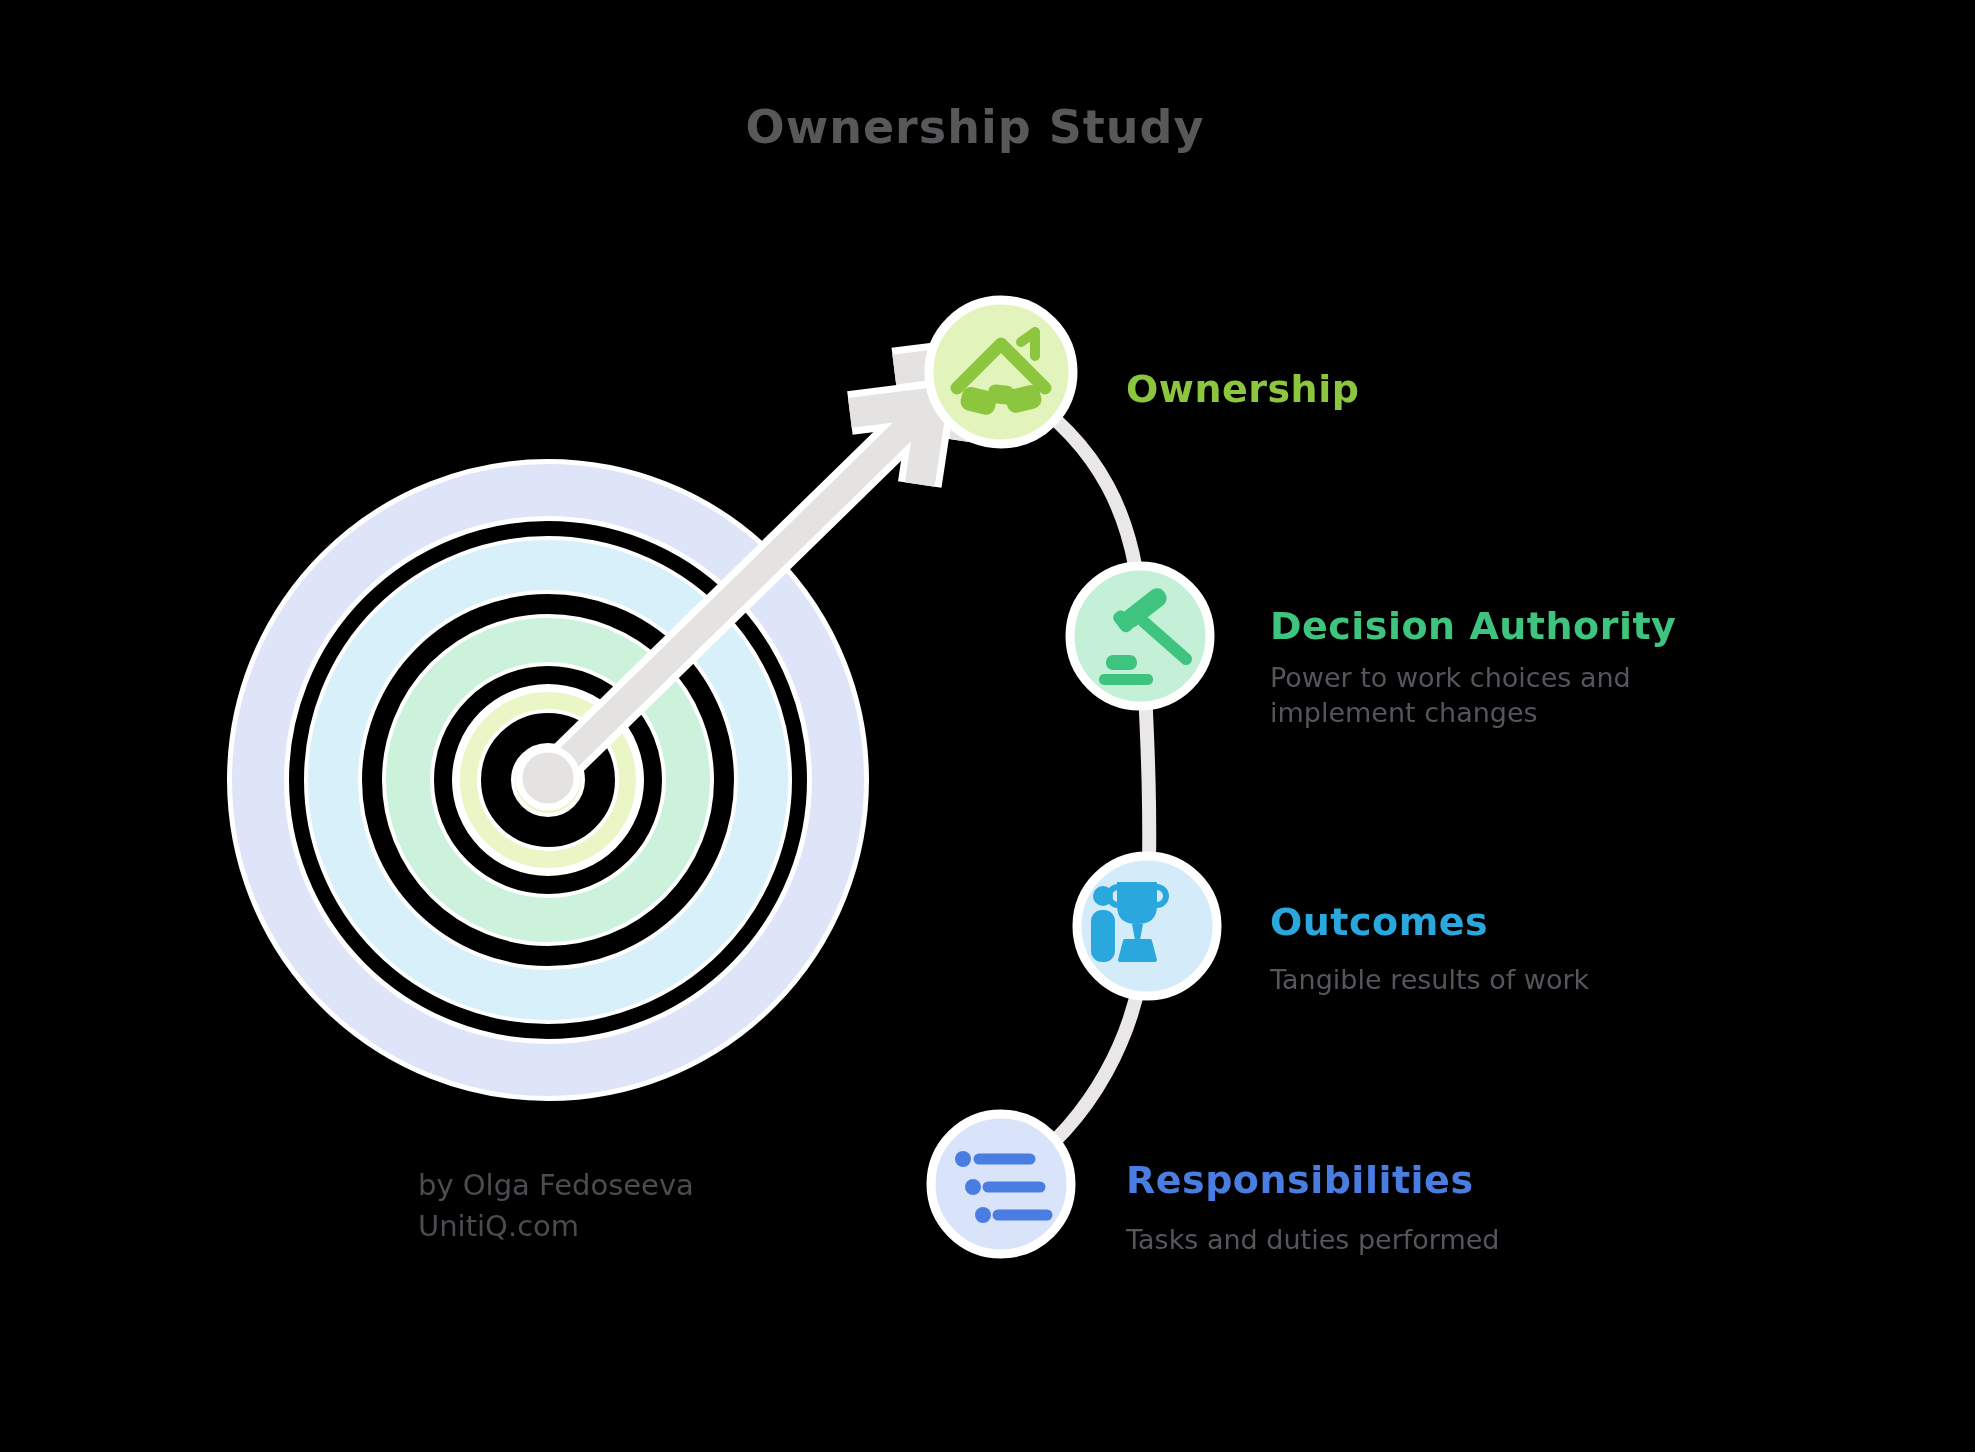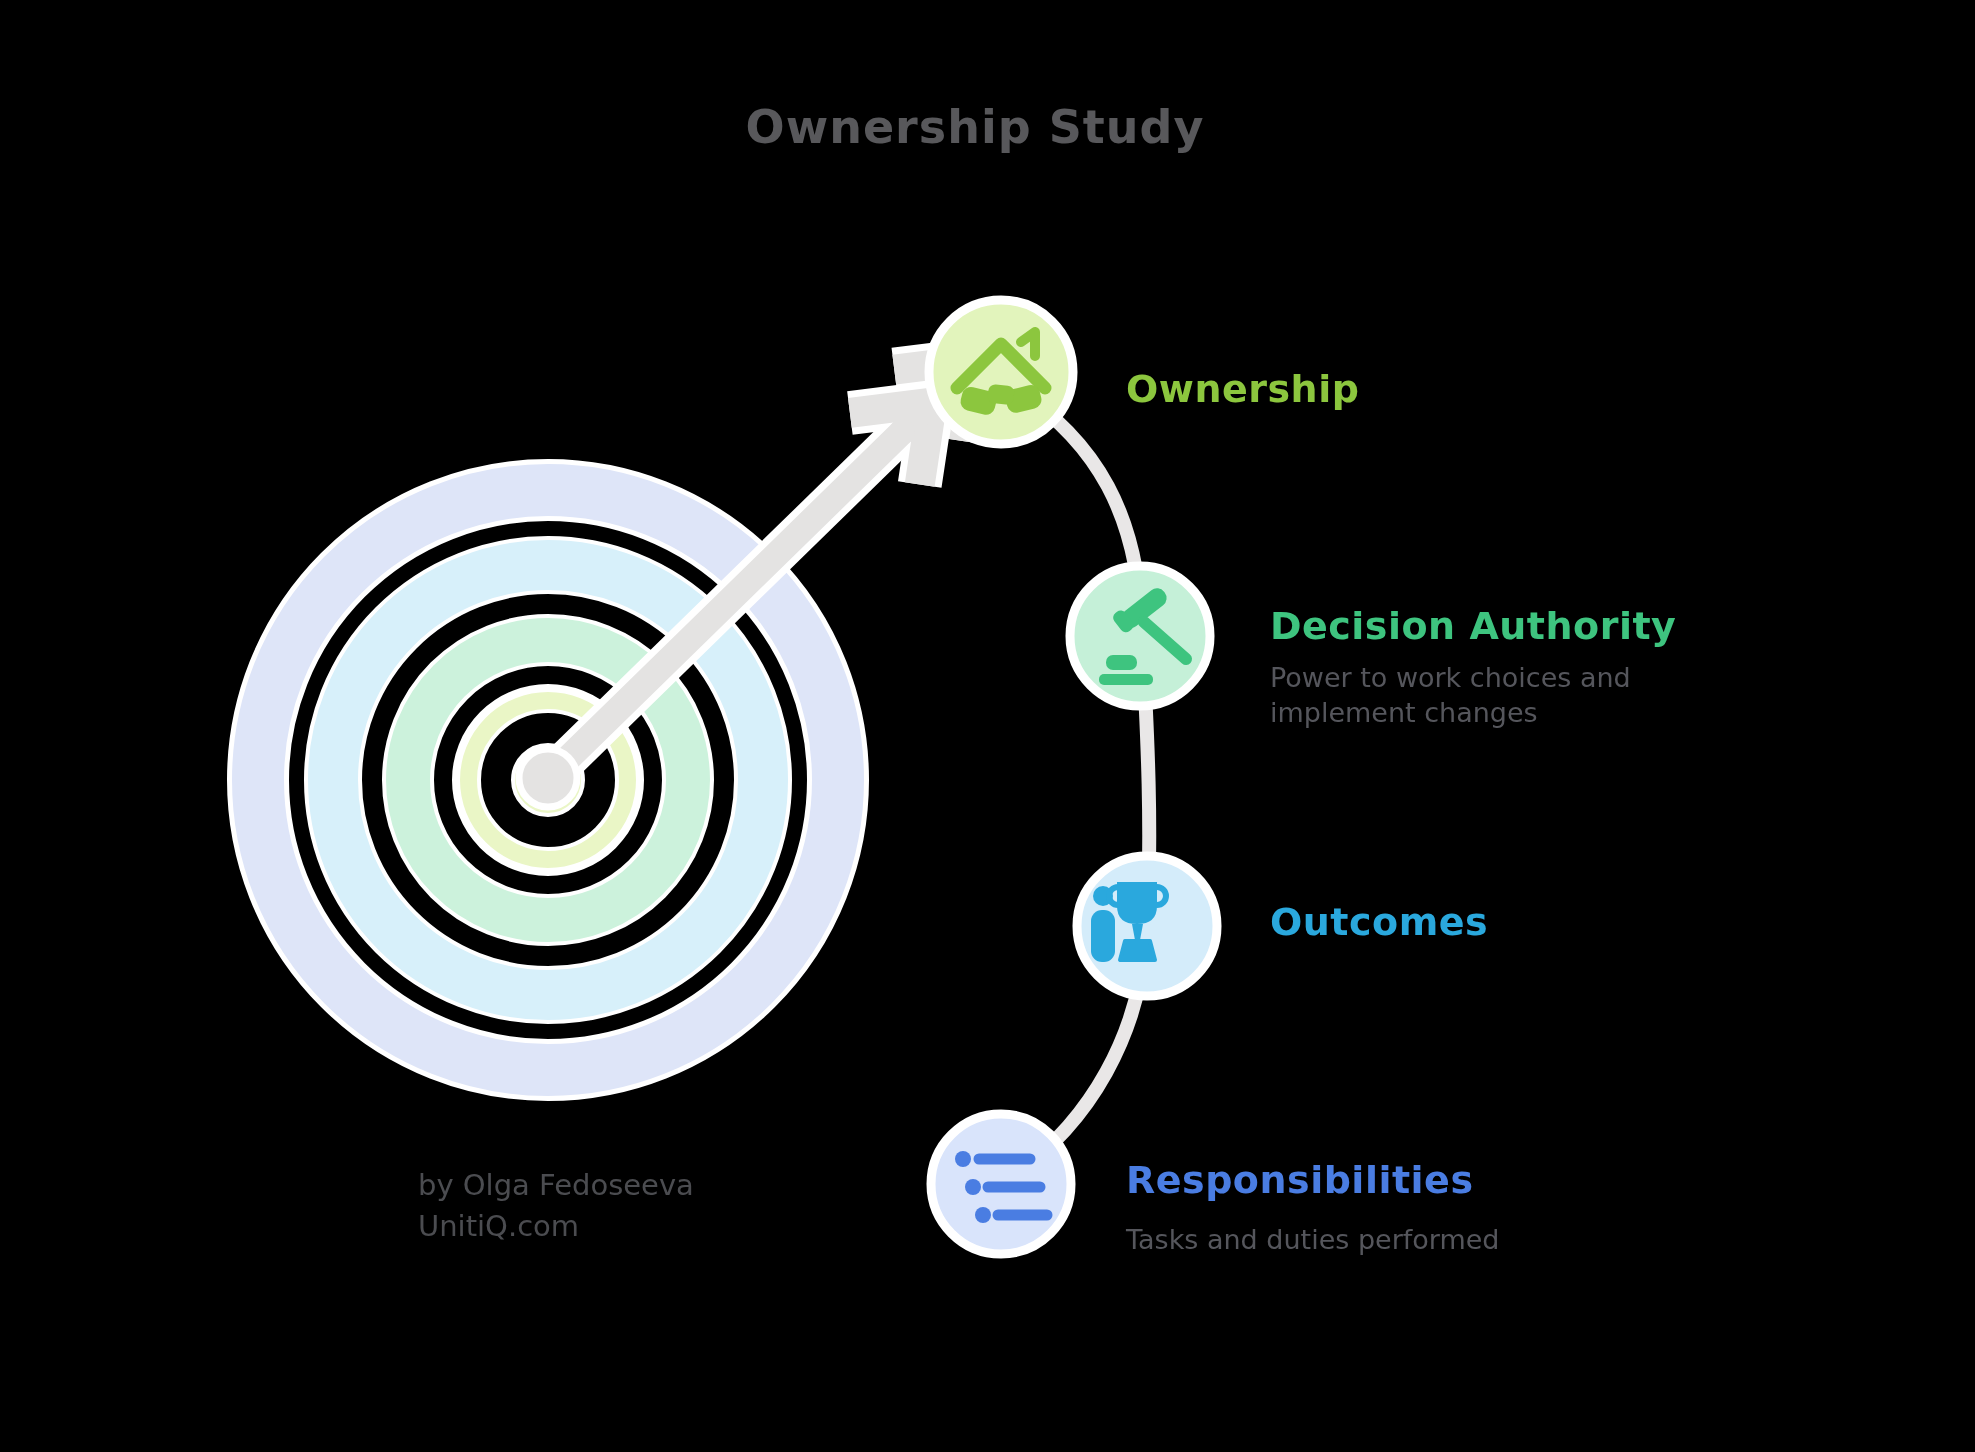--- a/index.html
+++ b/index.html
@@ -145,20 +145,21 @@
   </svg>
 
   <div class="page-title">Ownership Study</div>
 
   <div class="node-label label-0">Ownership</div>
 
   <div class="node-label label-1">Decision Authority</div>
   <div class="node-desc desc-1">Power to work choices and implement changes</div>
 
   <div class="node-label label-2">Outcomes</div>
+  <div class="node-desc desc-2">Tangible results of work</div>
 
   <div class="node-label label-3">Responsibilities</div>
   <div class="node-desc desc-3">Tasks and duties performed</div>
 
   <div class="attribution">
     <div>by Olga Fedoseeva</div>
     <div>UnitiQ.com</div>
   </div>
 
 </div>

